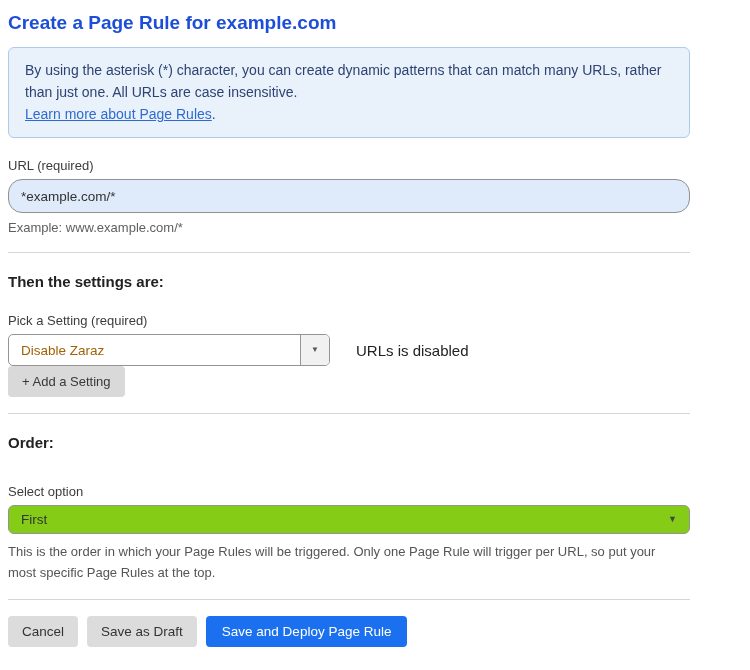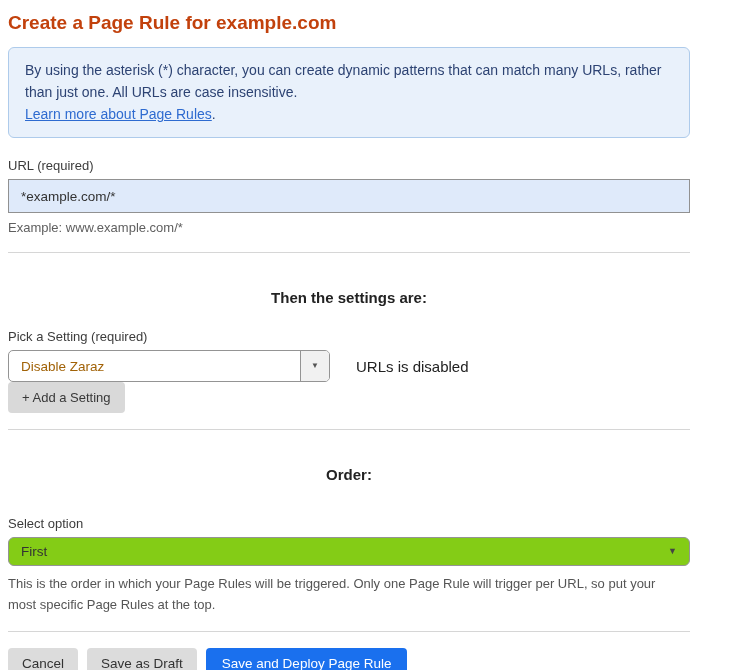--- a/index.html
+++ b/index.html
@@ -10,21 +10,21 @@
     color: #222;
     overflow: hidden;
   }
   .container { width: 682px; margin: 11px 0 0 8px; }
 
   .page-title {
     margin: 0;
     font-size: 19px;
     line-height: 23px;
     font-weight: 700;
-    color: #c2410c;
+    color: #1d4ed8;
   }
 
   .info-box {
     margin-top: 13px;
     background: #e9f1fb;
     border: 1px solid #aecbeb;
     border-radius: 6px;
     padding: 11px 16px 12px 16px;
     color: #2d4373;
     font-size: 14px;
@@ -45,21 +45,21 @@
     line-height: 16px;
   }
   .url-label { margin-top: 20px; }
 
   .url-input {
     margin-top: 5px;
     width: 100%;
     height: 29px;
     background: #dfeafa;
     border: 1px solid #919191;
-    border-radius: 0;
+    border-radius: 14px;
     padding: 16px 12px;
     font-family: "Liberation Sans", sans-serif;
     font-size: 13.5px;
     color: #333;
     outline: none;
   }
 
   .hint-text {
     margin-top: 7px;
     font-size: 13px;
@@ -67,26 +67,25 @@
     line-height: 16px;
   }
 
   .divider {
     border: none;
     border-top: 1px solid #d6d6d6;
     margin: 16px 0 0 0;
   }
 
   .section-heading {
-    margin: 36px 0 0 0;
+    margin: 20px 0 0 0;
     font-size: 15px;
     font-weight: 700;
     color: #222;
     line-height: 18px;
-    text-align: center;
   }
 
   .picker-label { margin-top: 22px; }
 
   .setting-row {
     margin-top: 5px;
     display: flex;
     align-items: center;
   }
   .setting-select {

